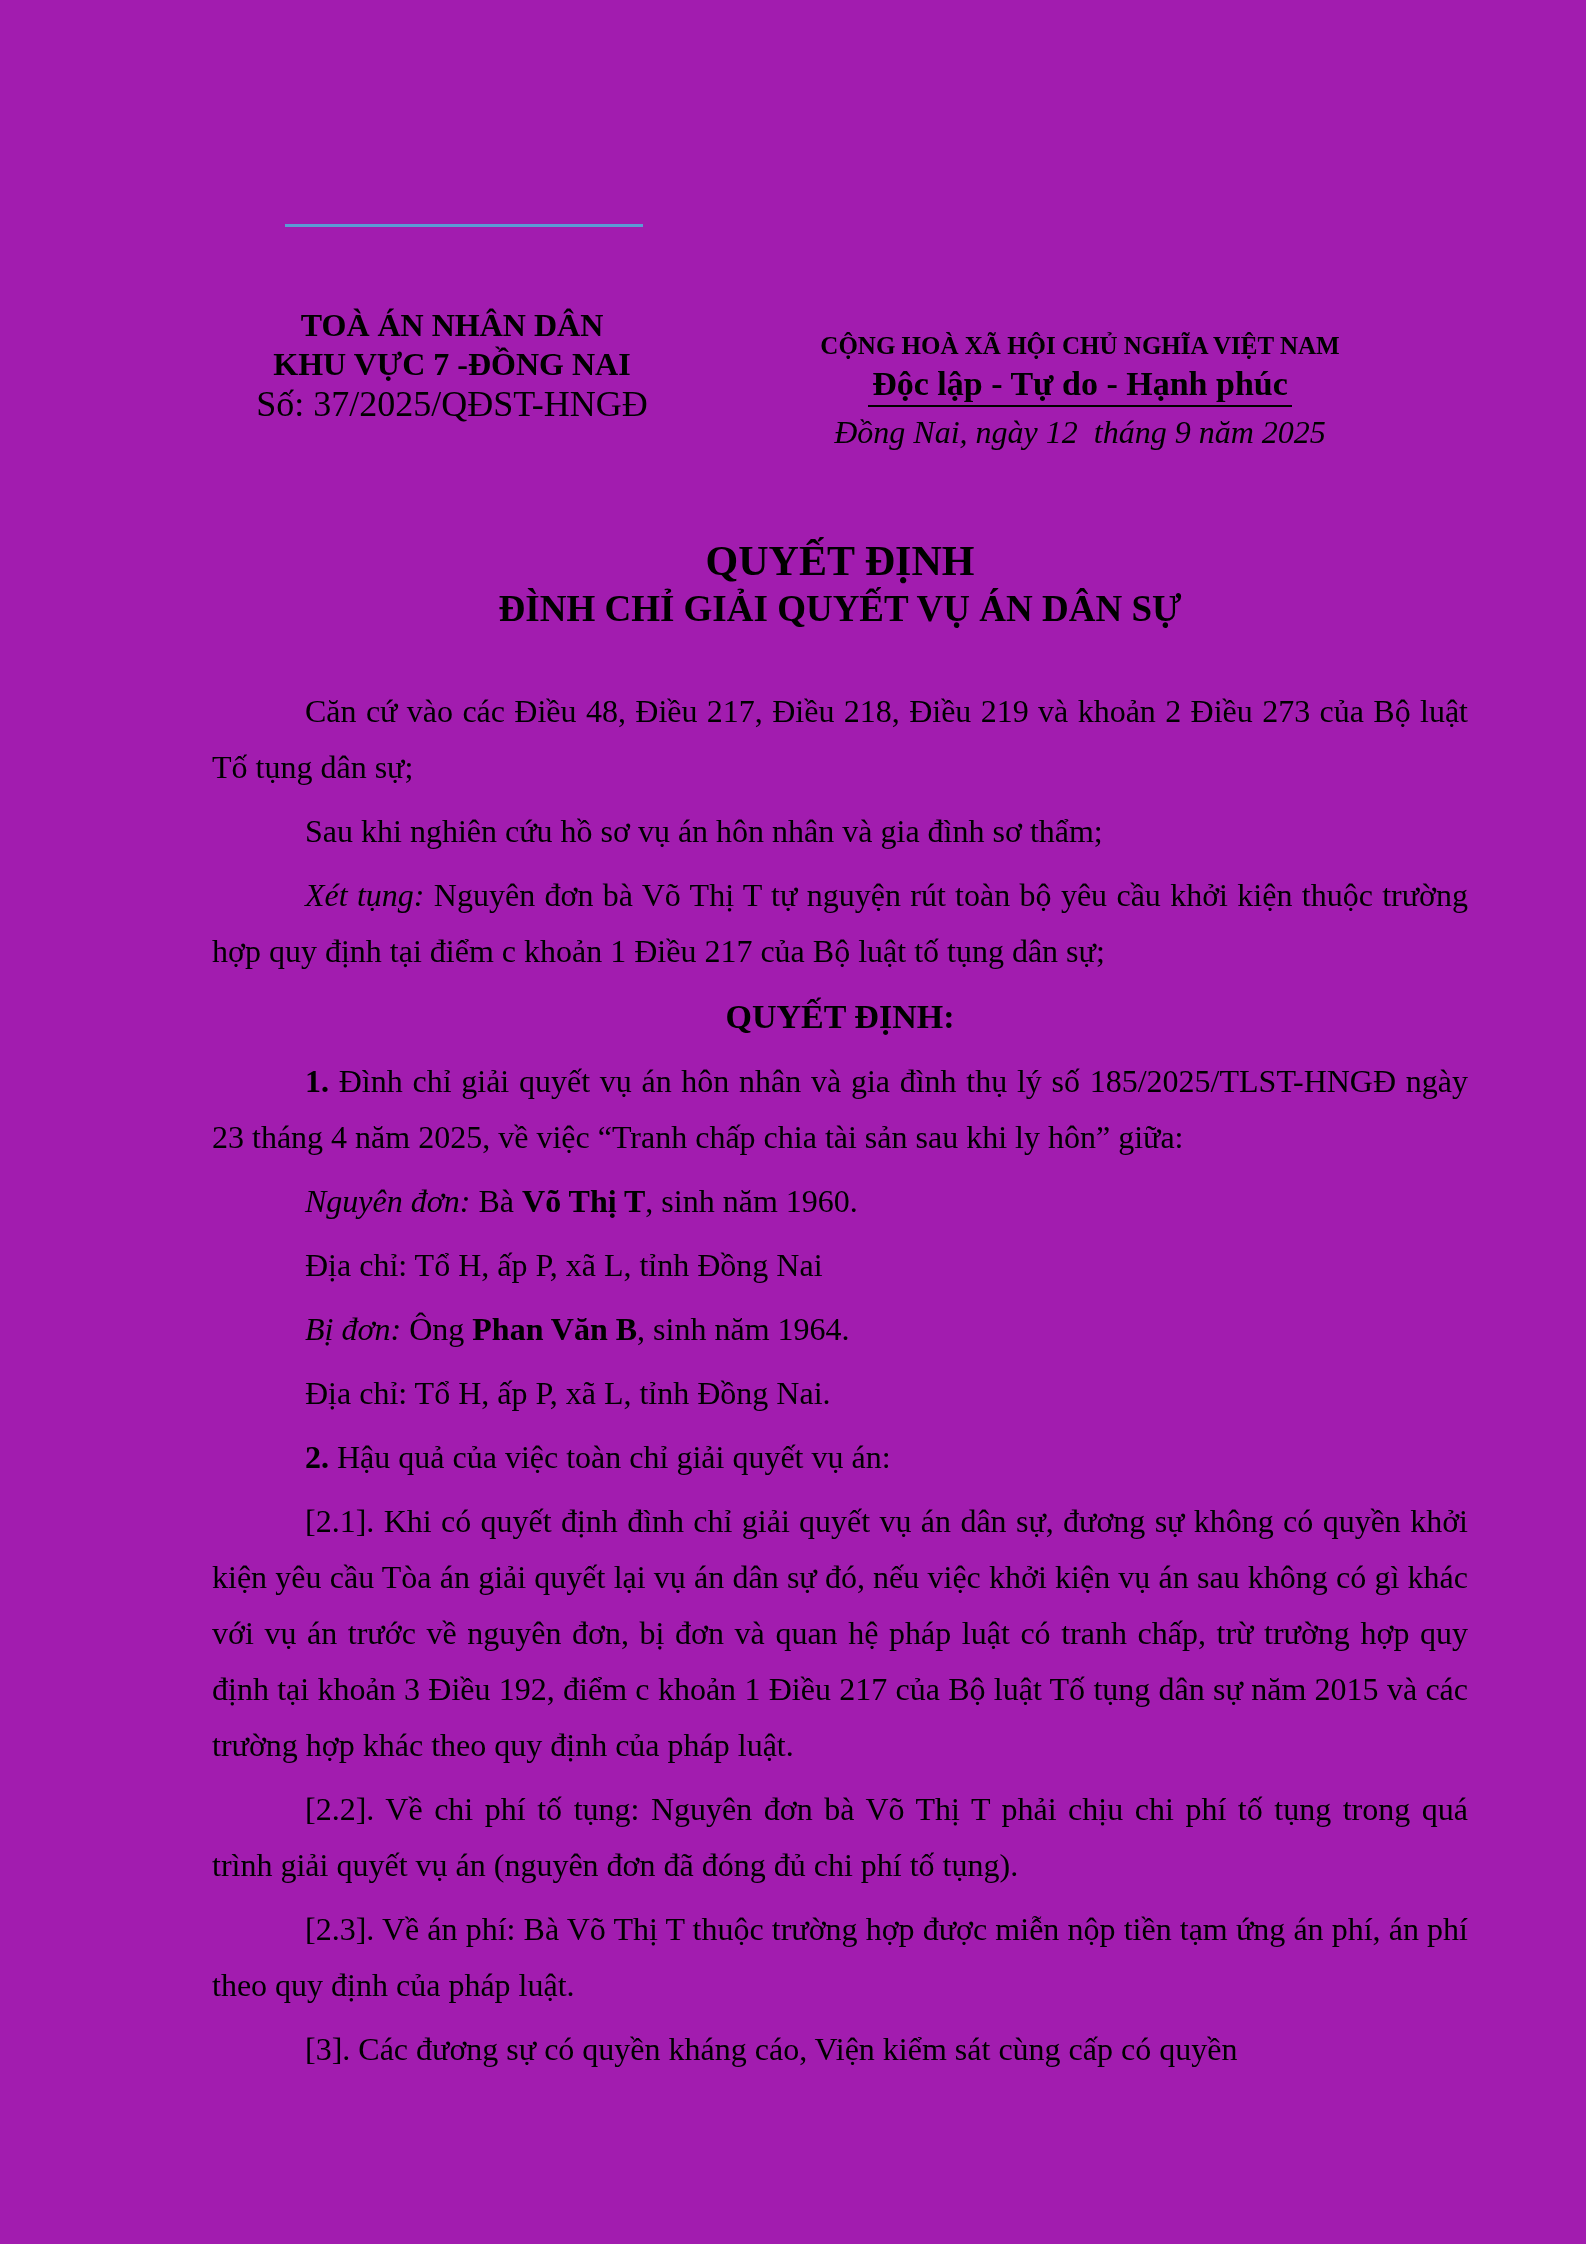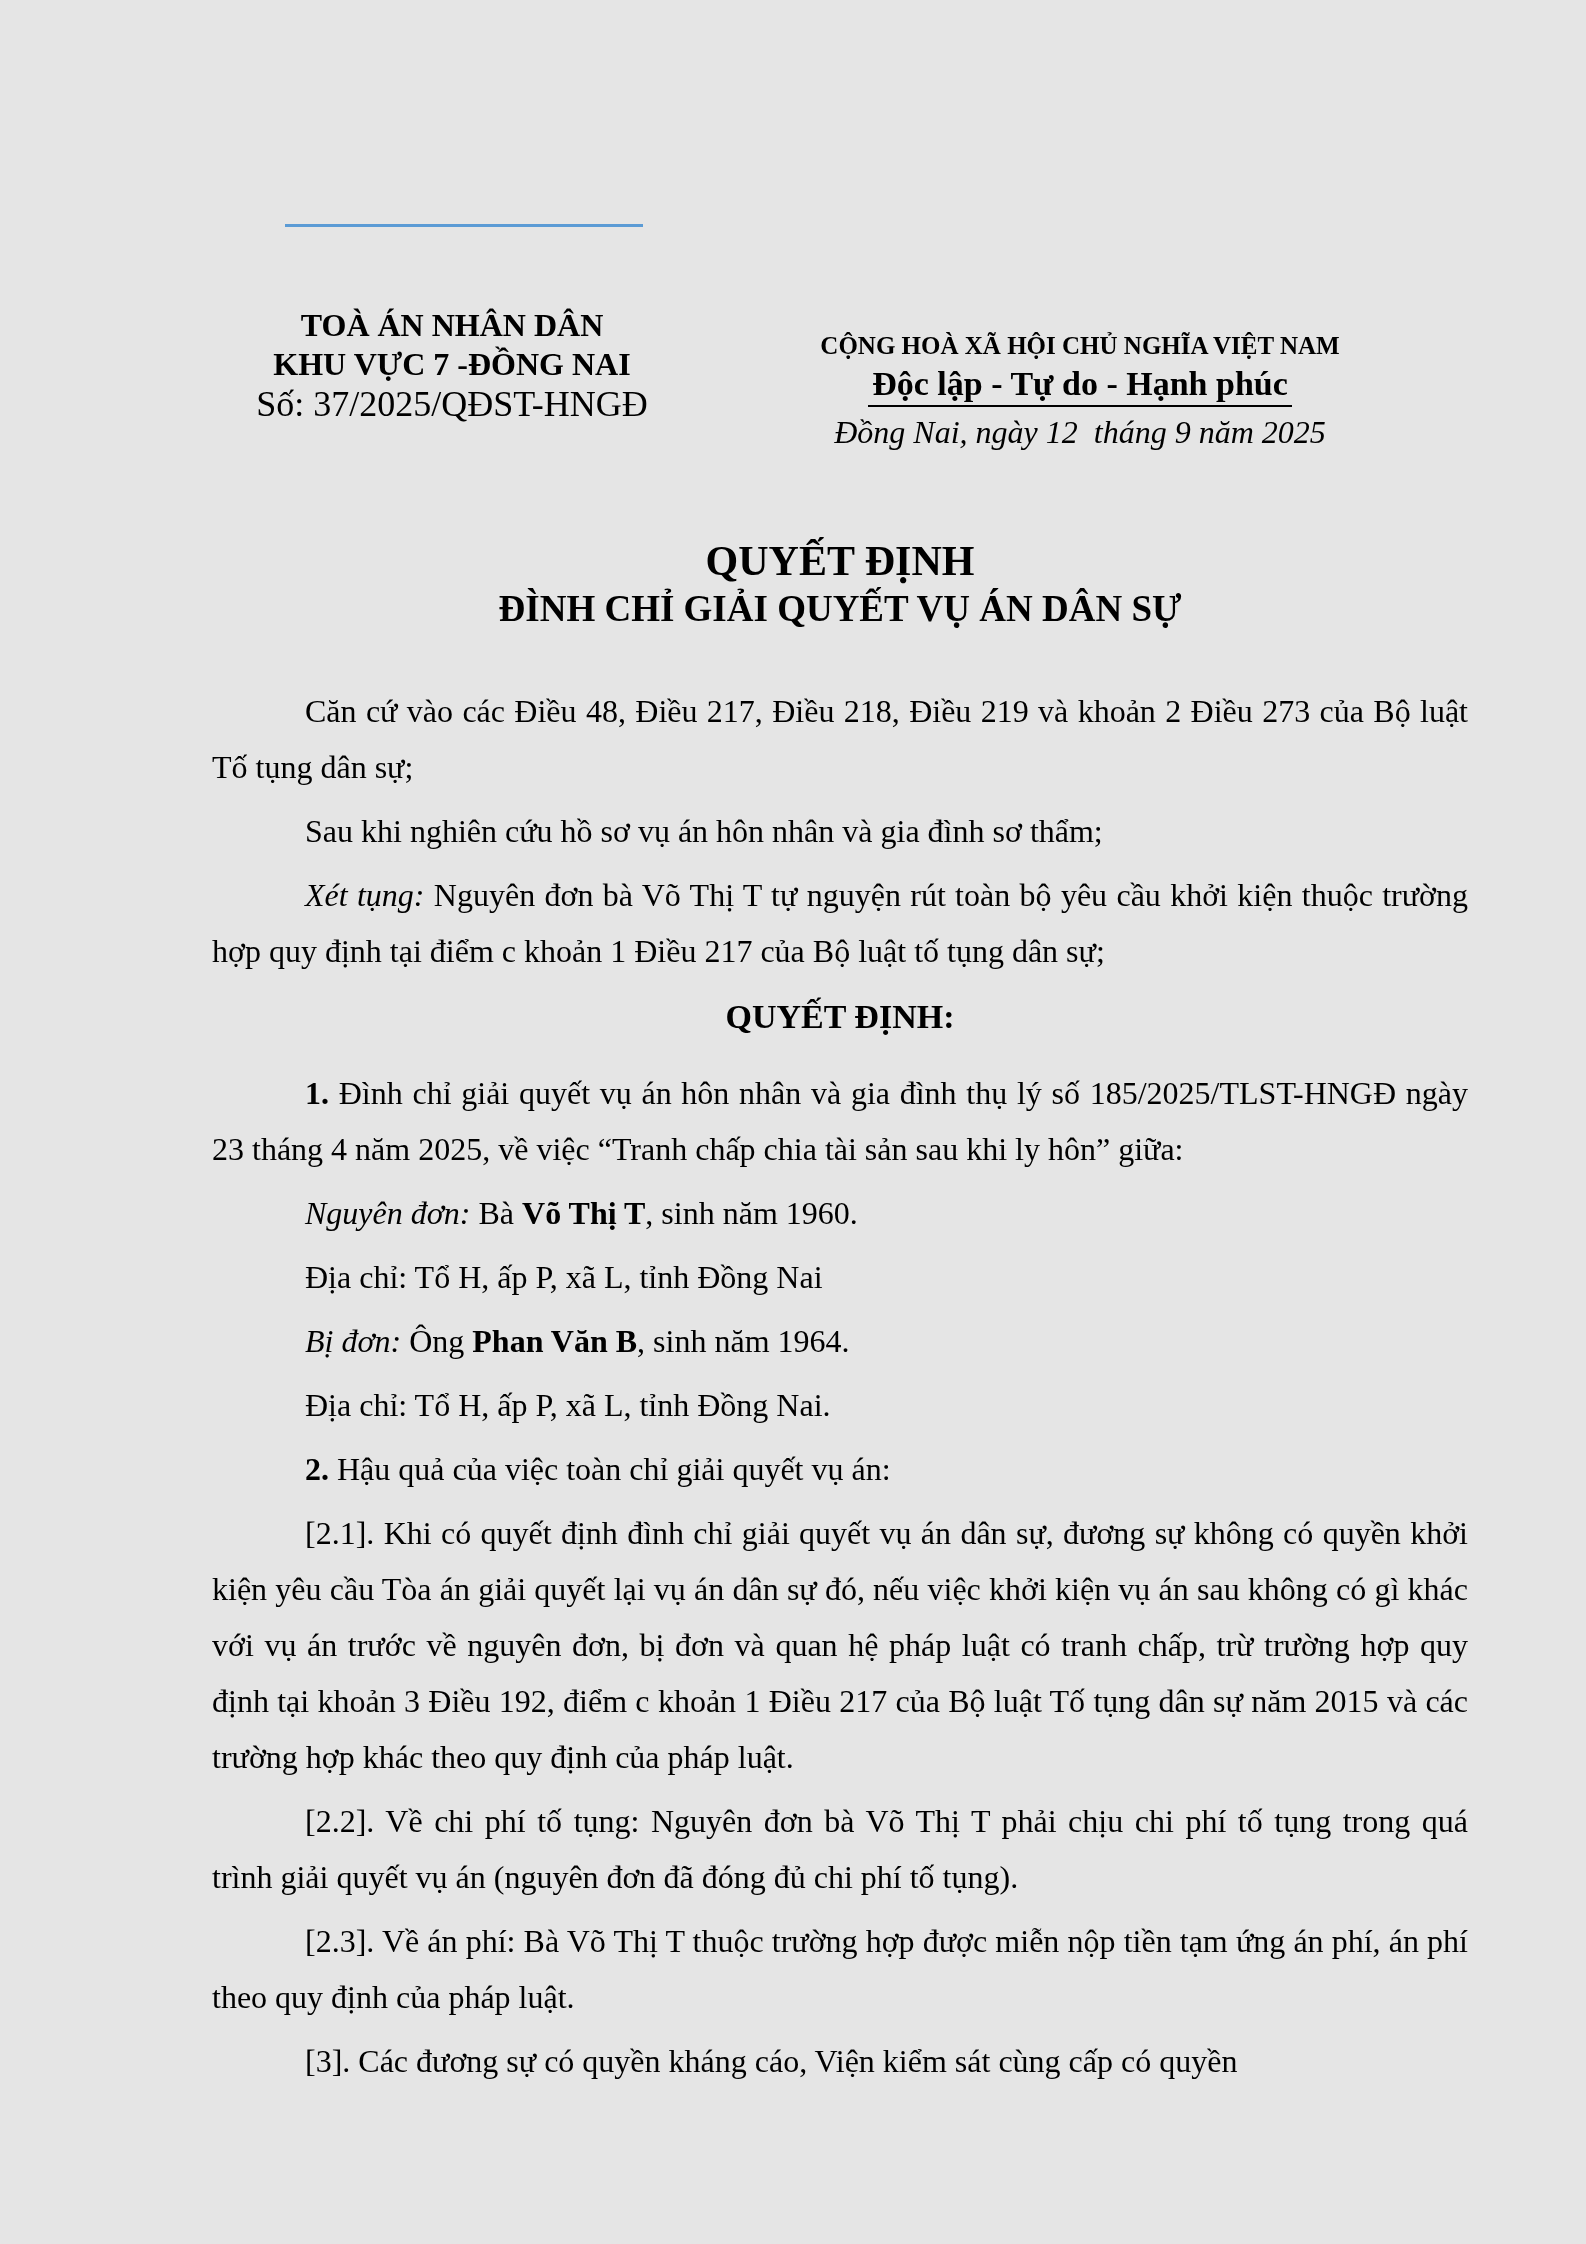--- a/index.html
+++ b/index.html
@@ -5,21 +5,21 @@
   html, body {
     margin: 0;
     padding: 0;
     background: #ffffff;
   }
   .page {
     position: relative;
     width: 1586px;
     height: 2244px;
     margin: 0 auto;
-    background: #e5e5e5;
+    background: #a21caf;
     color: #000000;
     font-family: "Liberation Serif", "DejaVu Serif", serif;
     overflow: hidden;
   }
   .rule-blue {
     position: absolute;
     top: 224px;
     left: 285px;
     width: 358px;
     height: 3px;
@@ -95,21 +95,21 @@
     line-height: 56px;
     text-align: justify;
     text-indent: 93px;
   }
   .p-line {
     margin: 0 0 8px 0;
     line-height: 56px;
     text-indent: 93px;
   }
   .center-heading {
-    margin: 14px 0 24px 0;
+    margin: 14px 0 12px 0;
     text-align: center;
     font-weight: bold;
     font-size: 34px;
     line-height: 48px;
   }
   .seg-italic { font-style: italic; }
   .seg-bold { font-weight: bold; }
 </style>
 </head>
 <body>

